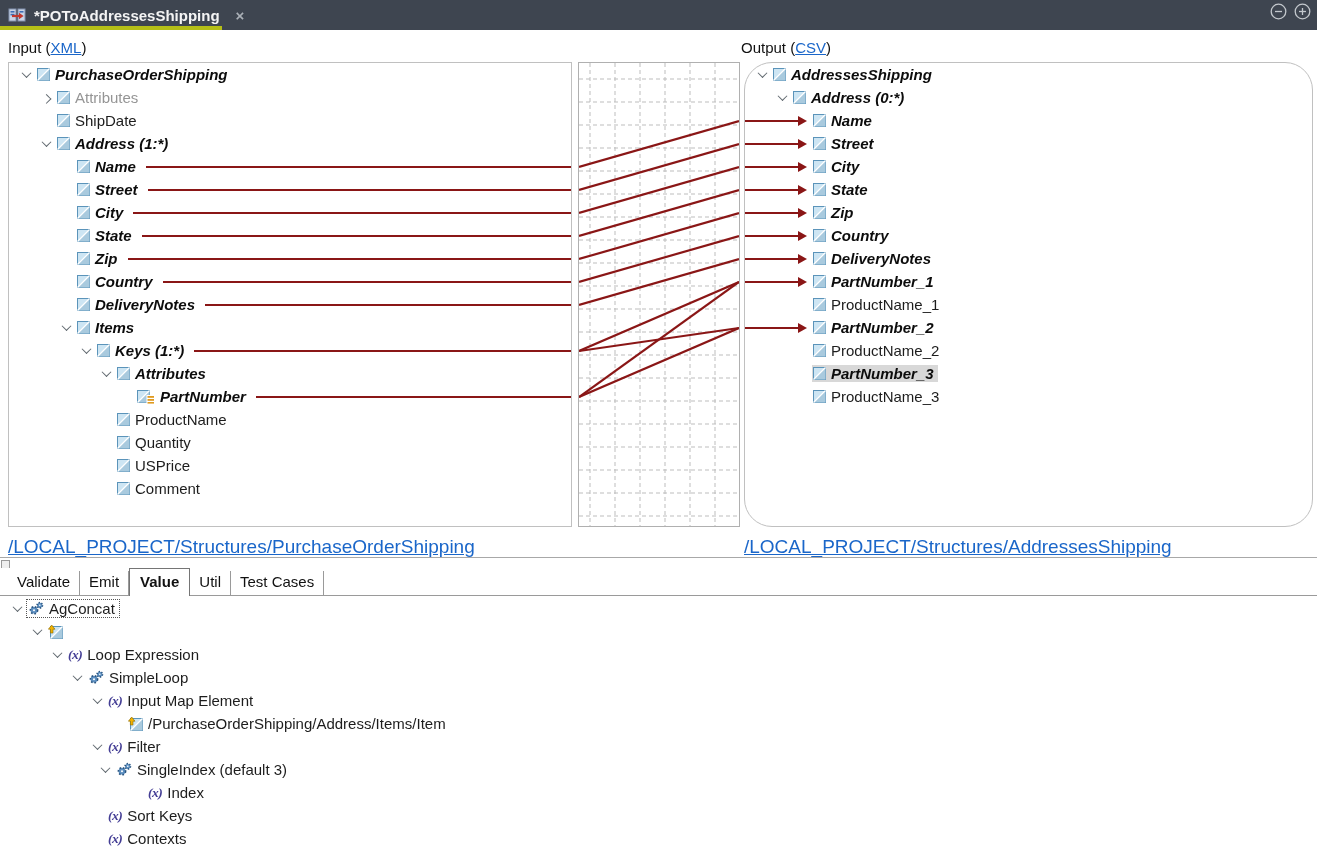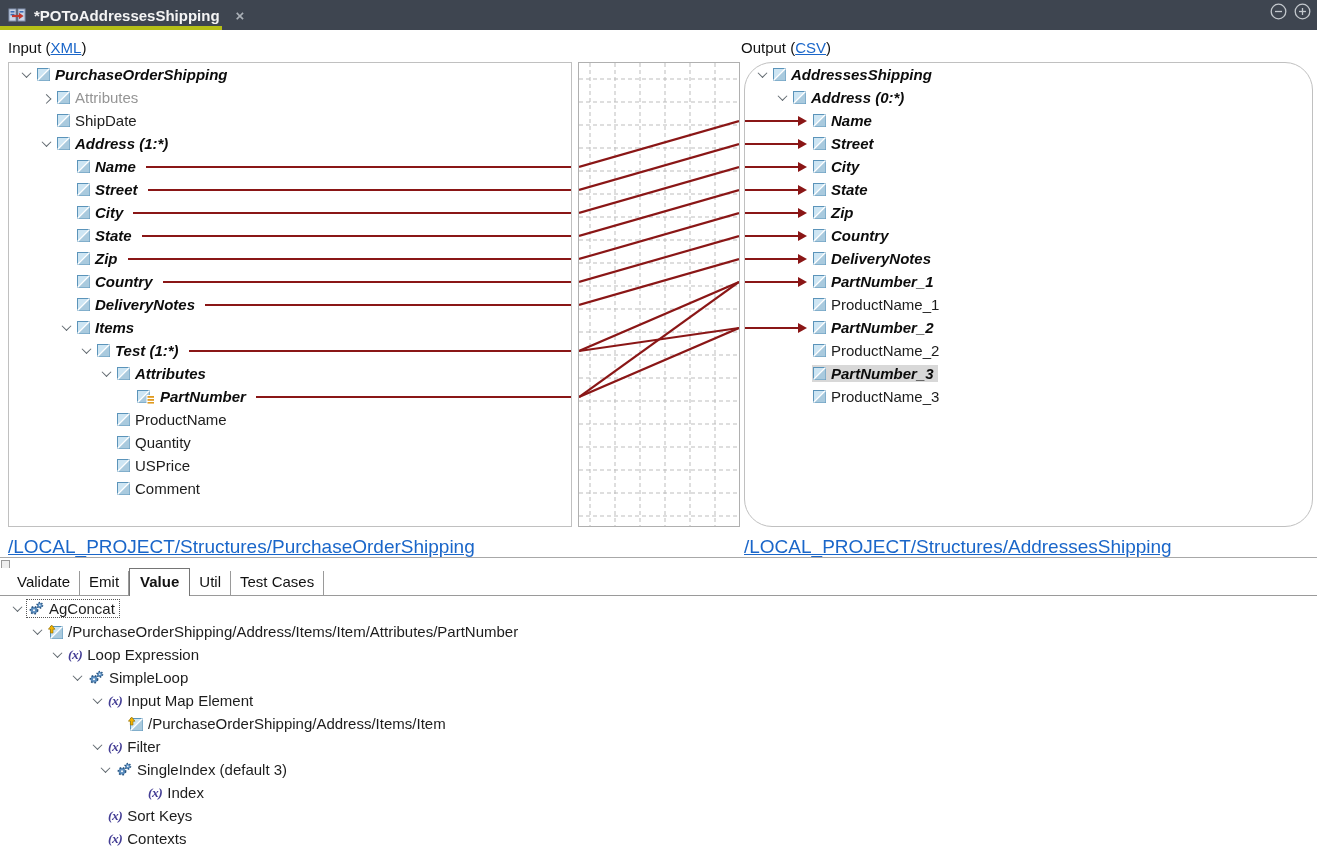--- a/index.html
+++ b/index.html
@@ -284,21 +284,21 @@
           <span class="chev down"></span>
         </span>
         <span class="nodewrap">
           <span class="icon-slot">
             <svg width="13" height="13" viewBox="0 0 13 13">
     <rect x="0.5" y="0.5" width="12" height="12" fill="#cde5f3" stroke="#5b94ba"></rect>
     <path d="M12.5,0.5 L12.5,12.5 L0.5,12.5 Z" fill="#a9cade"></path>
     <line x1="0.5" y1="12.5" x2="12.5" y2="0.5" stroke="#ffffff" stroke-width="1.2"></line>
             </svg>
           </span>
-          <span class="lbl mapped">Test (1:*)</span>
+          <span class="lbl mapped">Keys (1:*)</span>
         </span>
         <span class="mapline"></span>
       </div>
       <div class="row" style="padding-left: 88px;">
         <span class="chev-slot">
           <span class="chev down"></span>
         </span>
         <span class="nodewrap">
           <span class="icon-slot">
             <svg width="13" height="13" viewBox="0 0 13 13">
@@ -676,21 +676,20 @@
       </span>
       <span class="nodewrap">
         <span class="icon-slot">
           <svg width="15" height="14" viewBox="0 0 15 14">
     <rect x="2.5" y="1.5" width="12" height="12" fill="#cde5f3" stroke="#5b94ba"></rect>
     <path d="M14.5,1.5 L14.5,13.5 L2.5,13.5 Z" fill="#a9cade"></path>
     <line x1="2.5" y1="13.5" x2="14.5" y2="1.5" stroke="#ffffff" stroke-width="1.2"></line>
     <path d="M3.7,0 L7,4.2 L5,4.2 L5,8 L2.4,8 L2.4,4.2 L0.4,4.2 Z" fill="#f2b200" stroke="#8a6a00" stroke-width="0.6"></path>
           </svg>
         </span>
-        <span class="lbl normal">/PurchaseOrderShipping/Address/Items/Item/Attributes/PartNumber</span>
       </span>
     </div>
     <div class="row" style="padding-left: 48px;">
       <span class="chev-slot">
         <span class="chev down"></span>
       </span>
       <span class="nodewrap">
         <span class="icon-slot">
           <span class="fx">(x)</span>
         </span>

